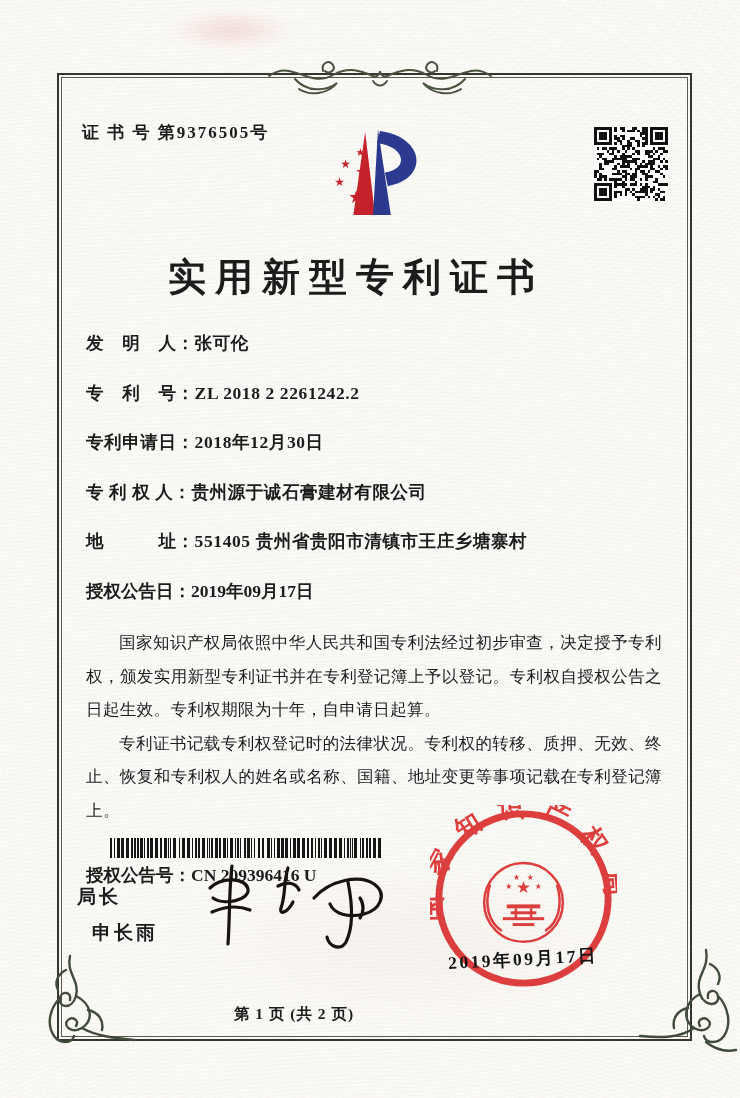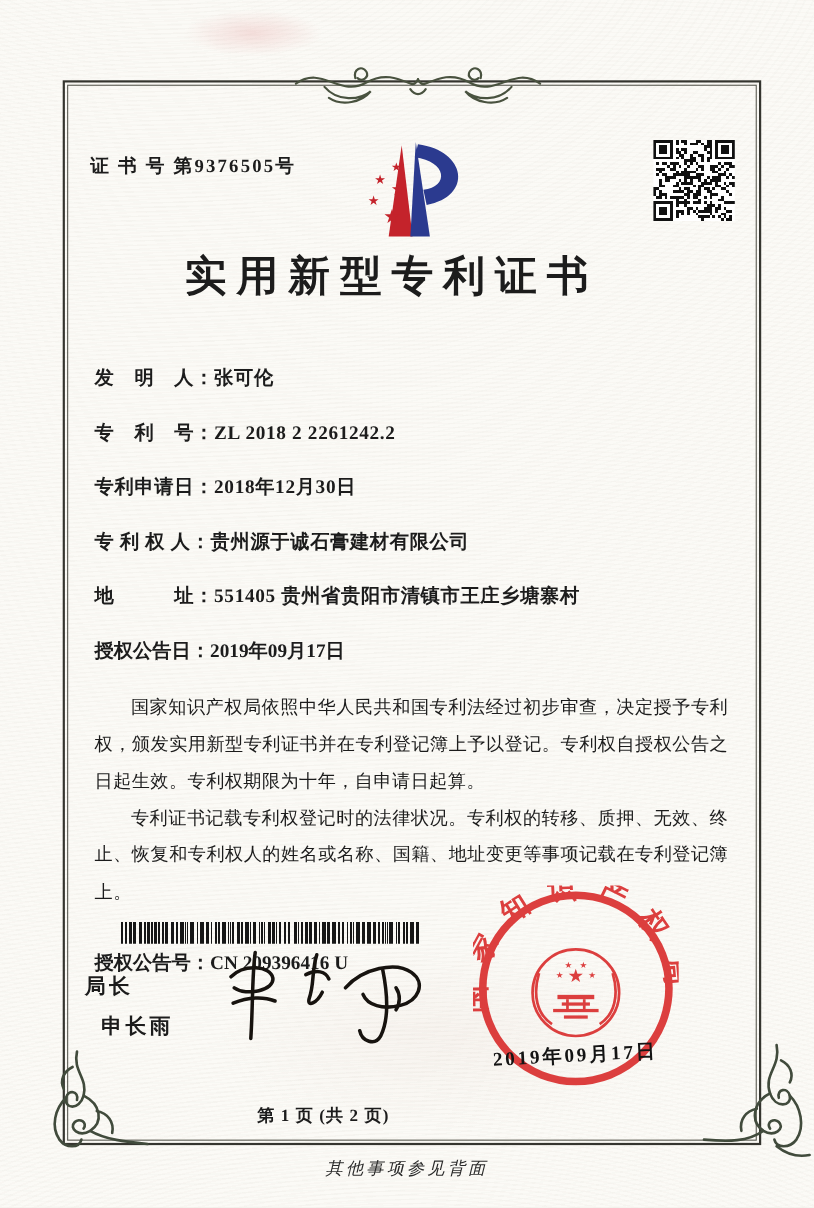--- a/index.html
+++ b/index.html
@@ -22,26 +22,26 @@
   .frame{
     position:absolute; left:57px; top:73px; width:635px; height:968px;
     border:2px solid #35352f;
   }
   .frame-inner{
     position:absolute; left:2px; top:2px; right:2px; bottom:2px;
     border:1px solid #5a5a52;
   }
   .abs{ position:absolute; }
   .cert-no{
-    left:82px; top:121px; font-size:17px; font-weight:bold; letter-spacing:2px;margin-top:18px;
+    left:82px; top:121px; font-size:17px; font-weight:bold; letter-spacing:2px;
   }
   .logo{ left:308px; top:116px; width:138px; height:114px; }
   .qr{ left:594px; top:127px; width:74px; height:74px; }
   .title{
-    left:0; top:226px; width:712px; text-align:center;
+    left:0; top:252px; width:712px; text-align:center;
     font-size:38px; font-weight:bold; letter-spacing:9px;
   }
   .fields{ left:86px; top:331px; width:578px; }
   .field-row{
     display:flex; align-items:baseline;
     font-size:17.5px; font-weight:bold; letter-spacing:.6px;
     margin-bottom:25.5px; white-space:nowrap;
   }
   .field-label{ flex:0 0 auto; }
   .field-value{ flex:0 0 auto; }
@@ -594,15 +594,14 @@
         </g>
         <path d="M-34 -18 C-40 2 -36 20 -22 29" fill="none" stroke-width="2.5"></path>
         <path d="M34 -18 C40 2 36 20 22 29" fill="none" stroke-width="2.5"></path>
       </g>
     </g>
   </svg>
 
   <div class="abs seal-date">2019年09月17日</div>
 
   <div class="abs page-num">第 1 页 (共 2 页)</div>
-  <div class="abs back-note">其他事项参见背面</div>
 
 </div>
 
 </body></html>

